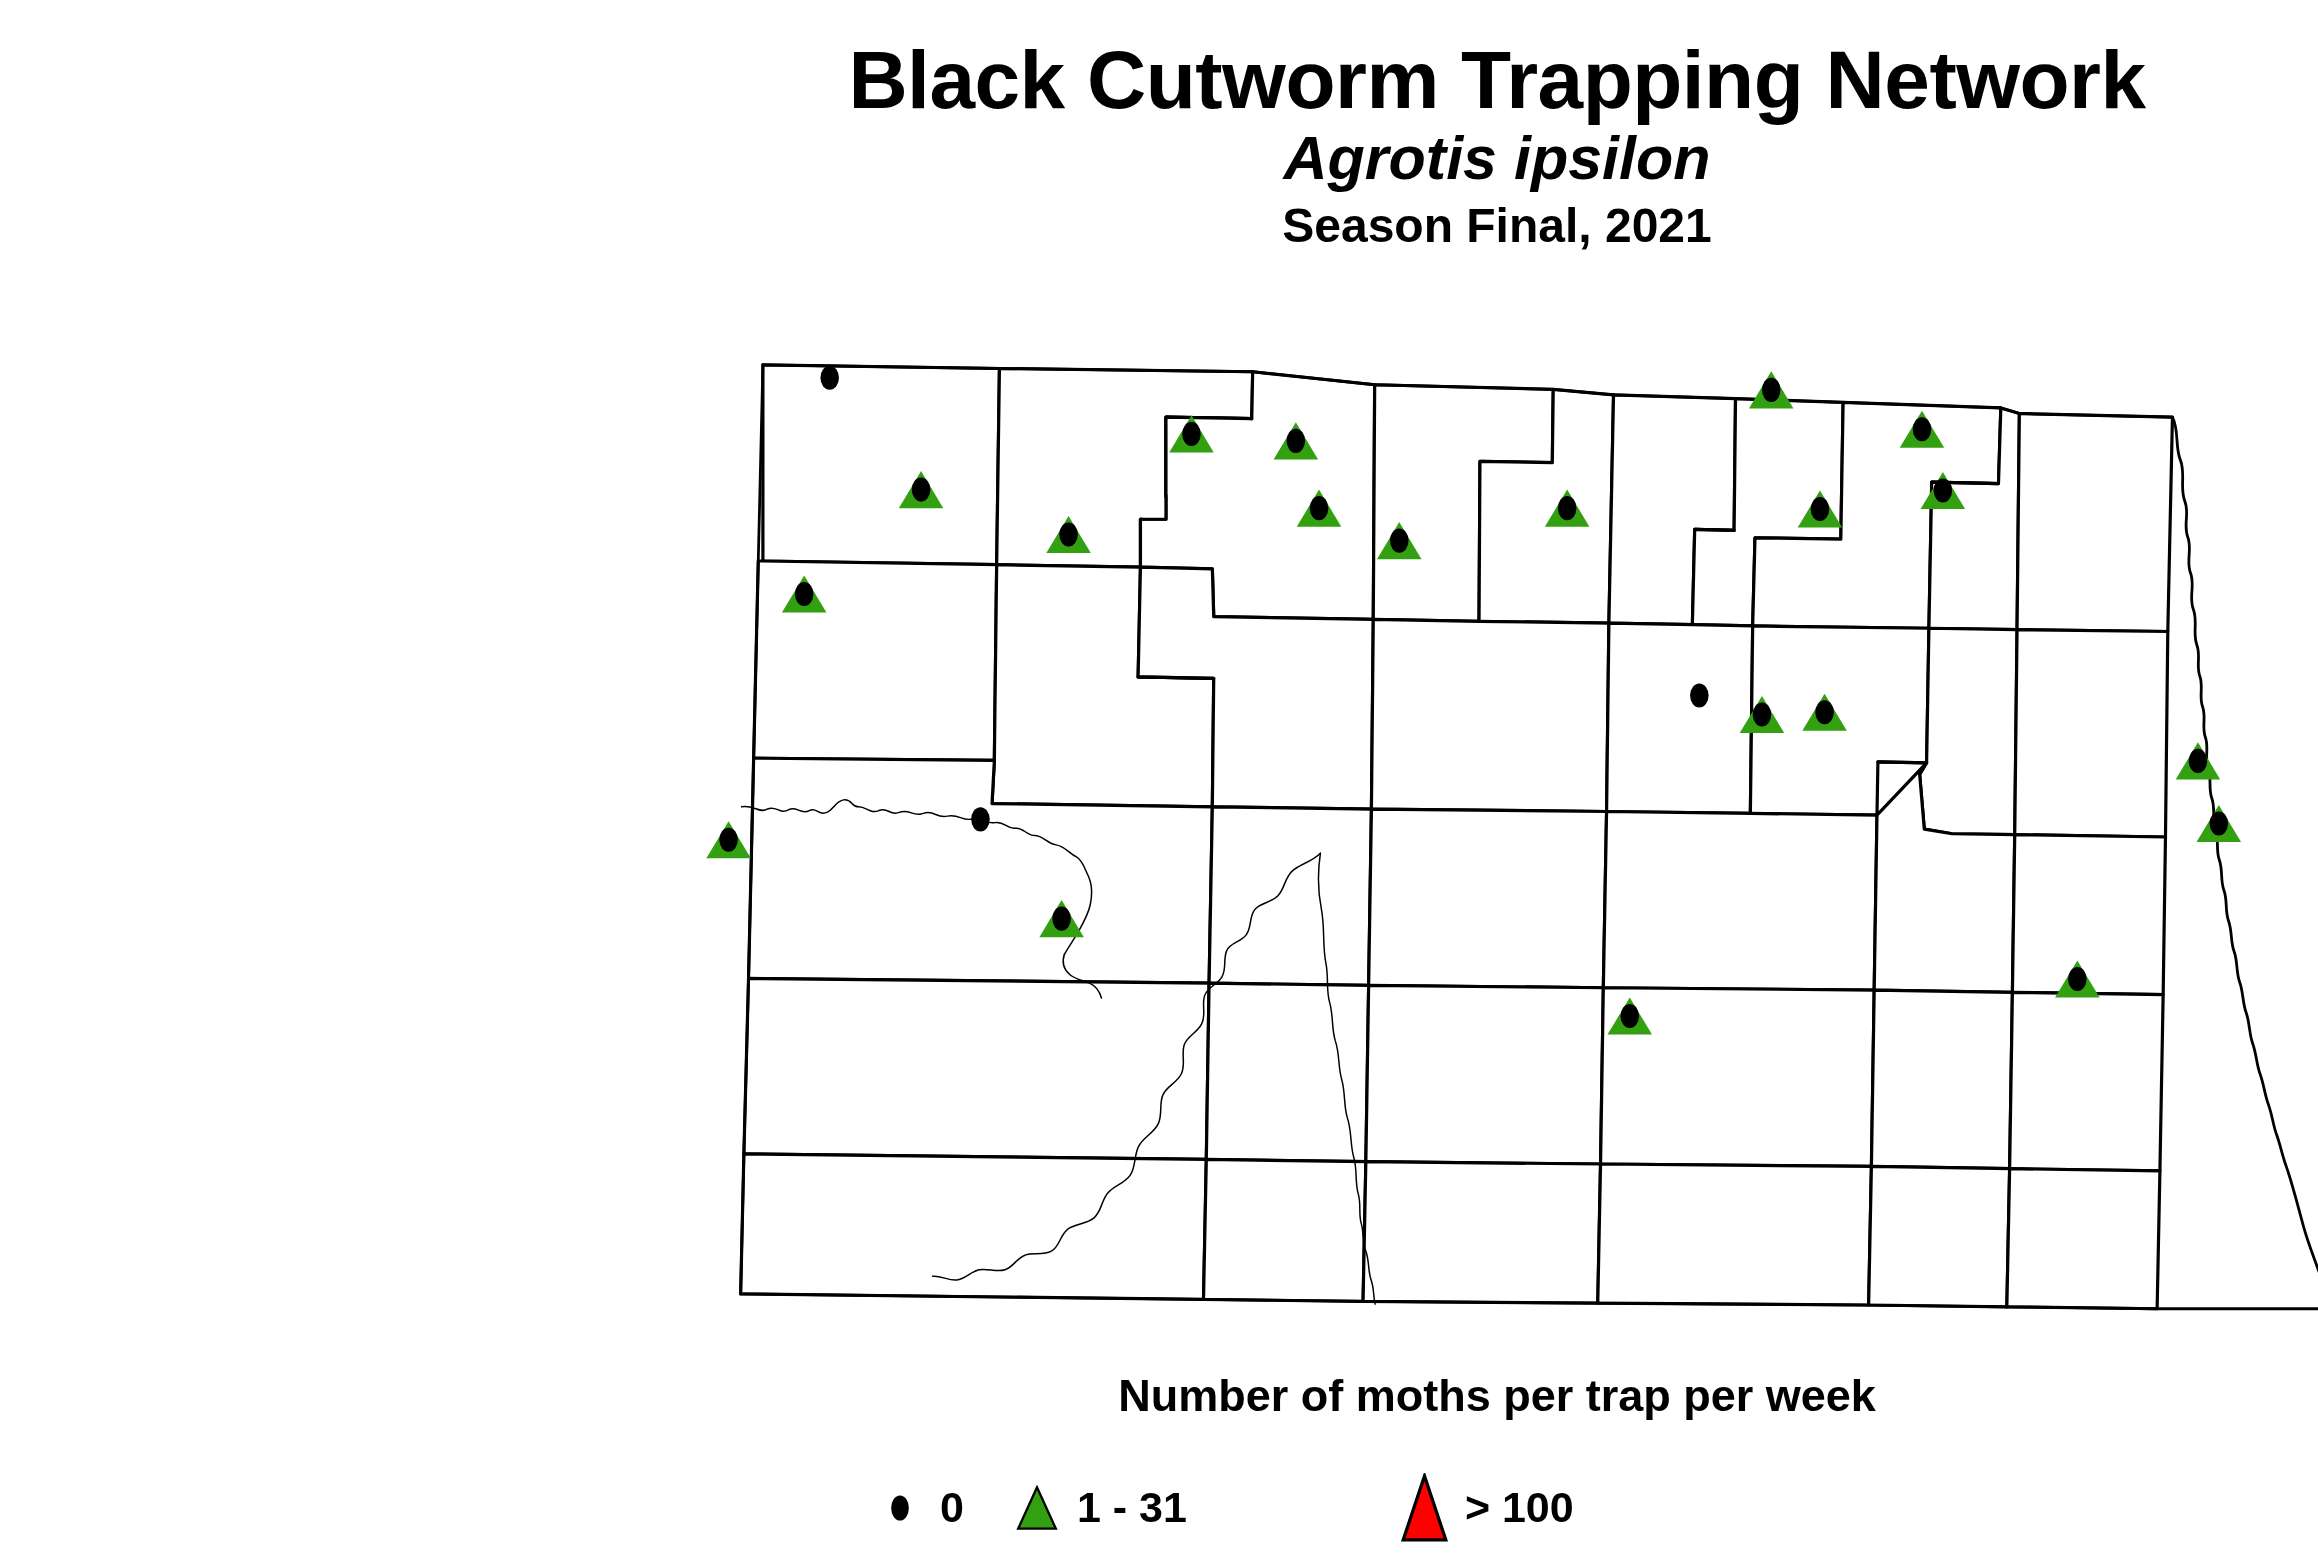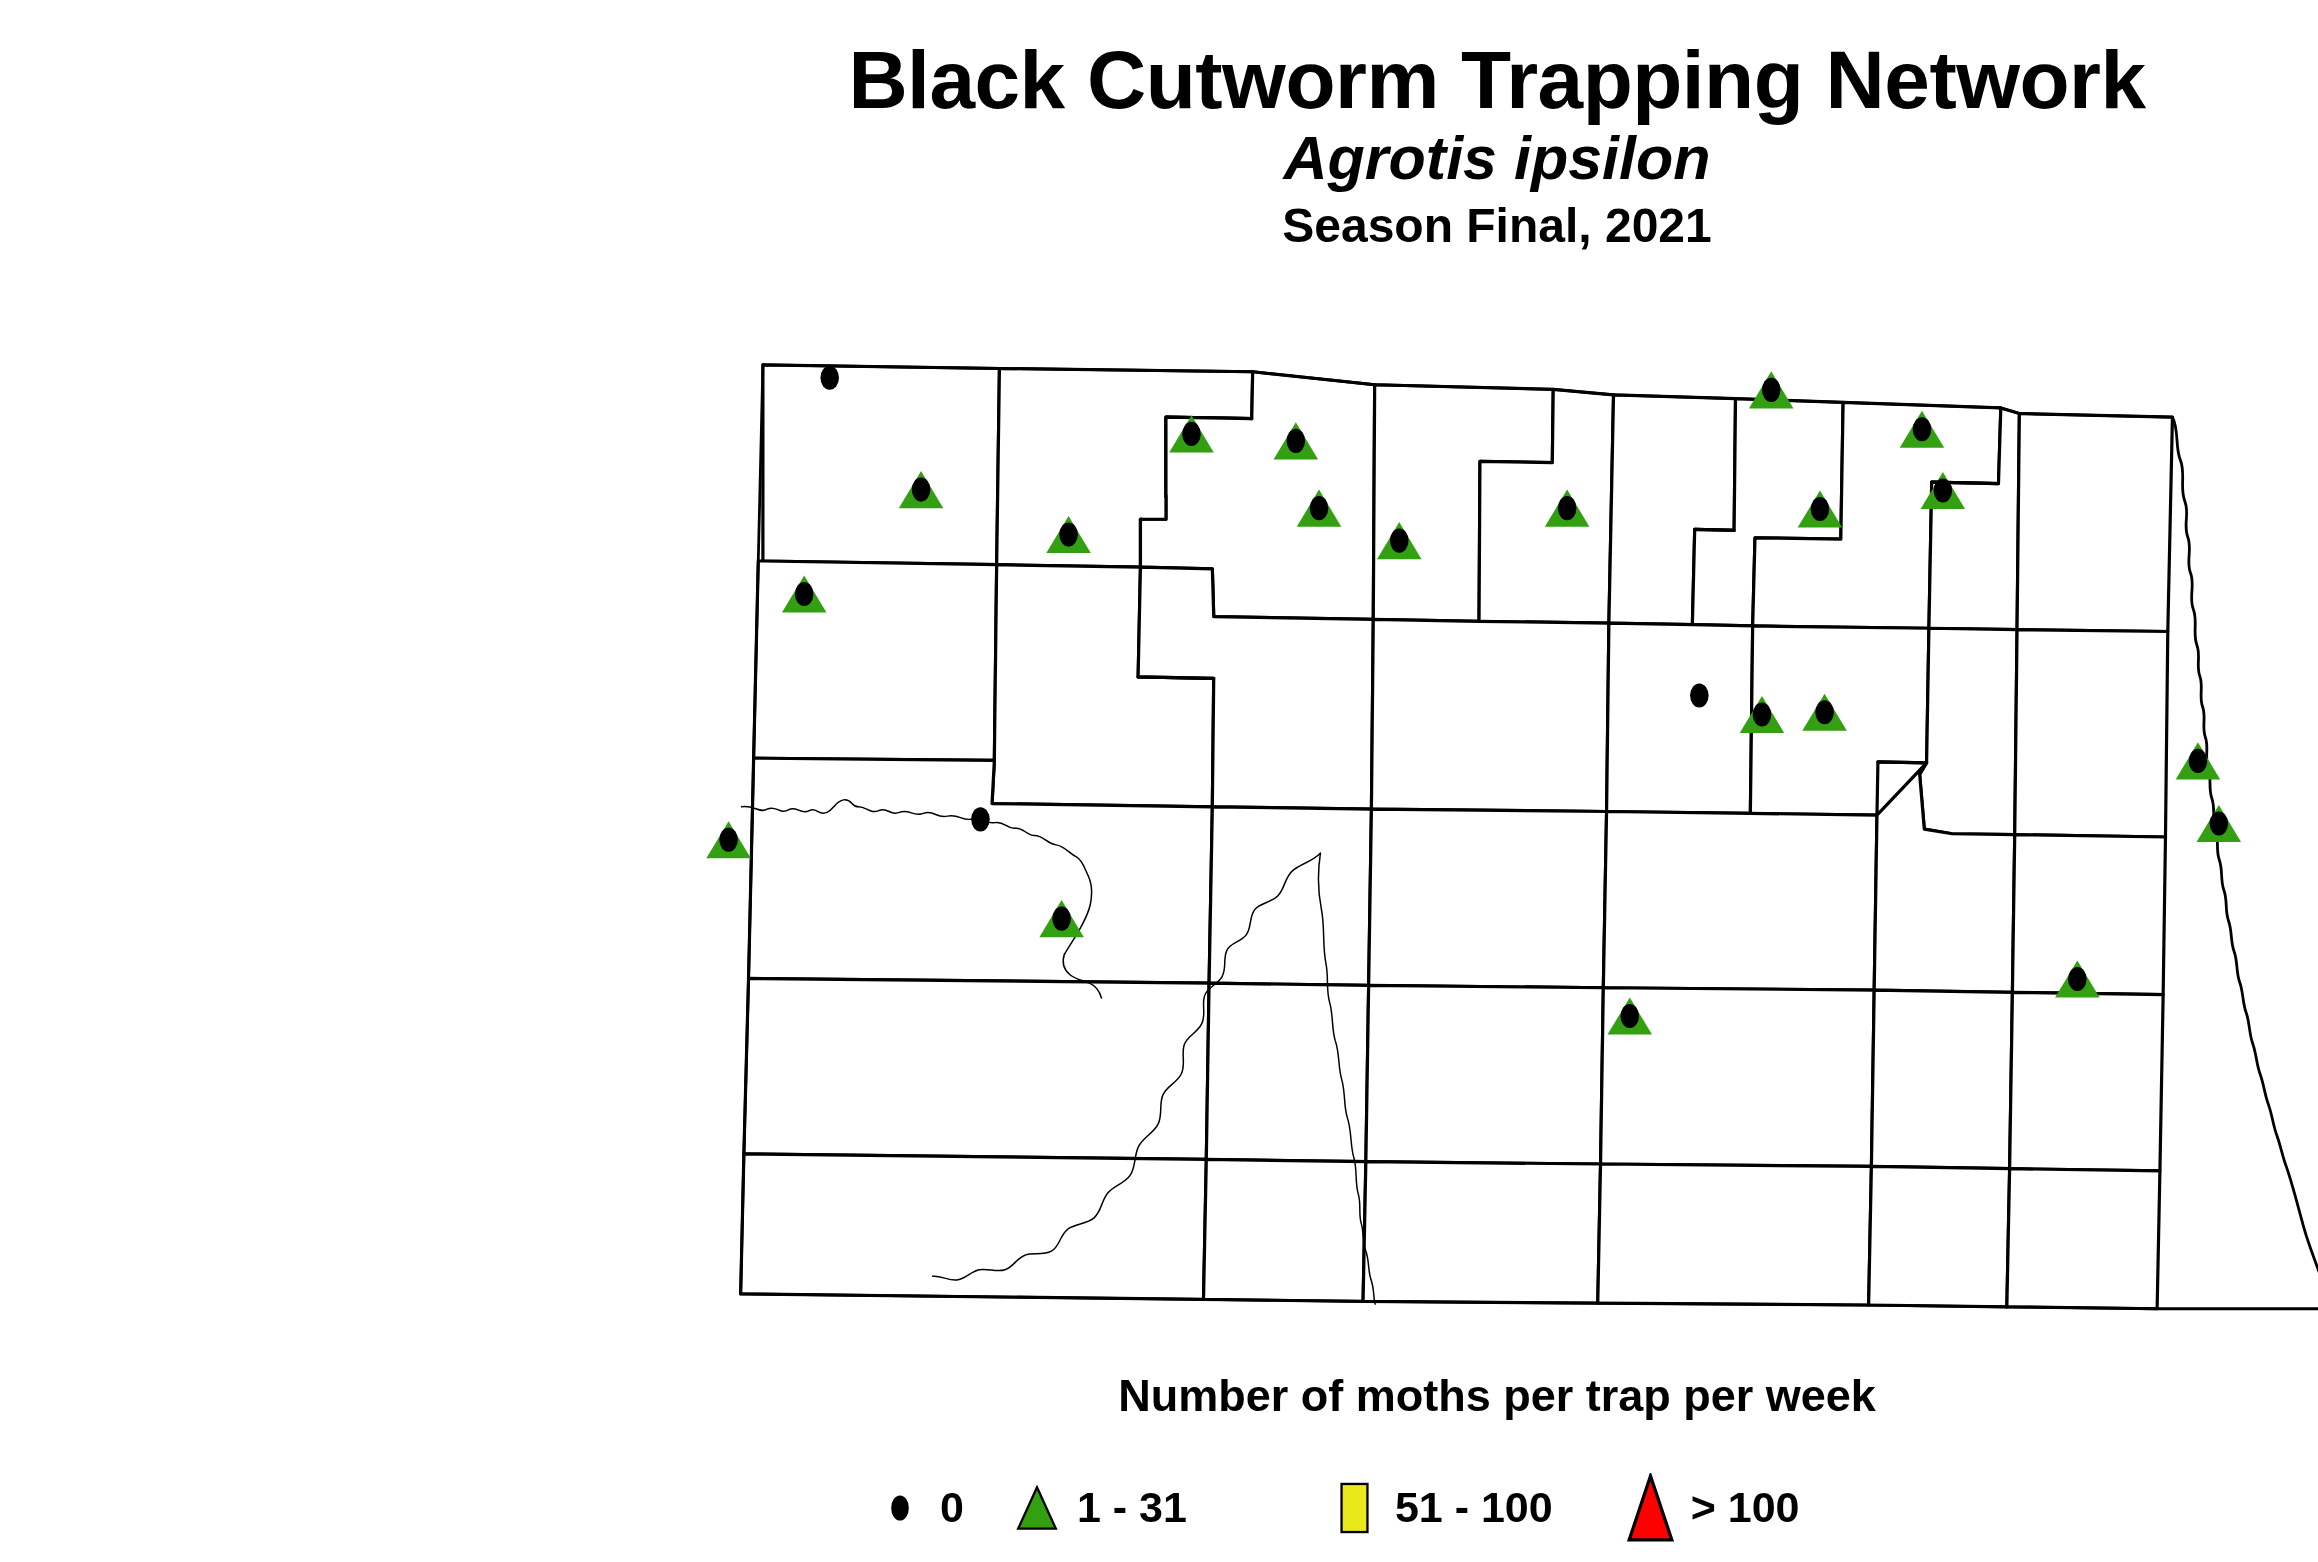--- a/index.html
+++ b/index.html
@@ -404,28 +404,20 @@
         <svg width="44" height="46" viewBox="0 0 94 100" aria-hidden="true">
           <polygon points="47,5 88,95 6,95" fill="#33A011" stroke="#000000" stroke-width="5"></polygon>
         </svg>
       </span>
       <span class="legend-label">1 - 31</span>
     </div>
     <span class="lg-gap-1"></span>
 
     <span class="lg-gap-2"></span>
 
-    <div class="legend-item">
-      <span class="legend-sym">
-        <svg width="37" height="54" viewBox="0 0 80 116" aria-hidden="true">
-          <rect x="12" y="6" width="56" height="104" fill="#E8E81A" stroke="#000000" stroke-width="5"></rect>
-        </svg>
-      </span>
-      <span class="legend-label">51 - 100</span>
-    </div>
     <span class="lg-gap-3"></span>
 
     <div class="legend-item">
       <span class="legend-sym">
         <svg width="51" height="70" viewBox="0 0 110 150" aria-hidden="true">
           <polygon points="55,6 101,144 9,144" fill="#FF0000" stroke="#000000" stroke-width="7"></polygon>
         </svg>
       </span>
       <span class="legend-label">&gt; 100</span>
     </div>

